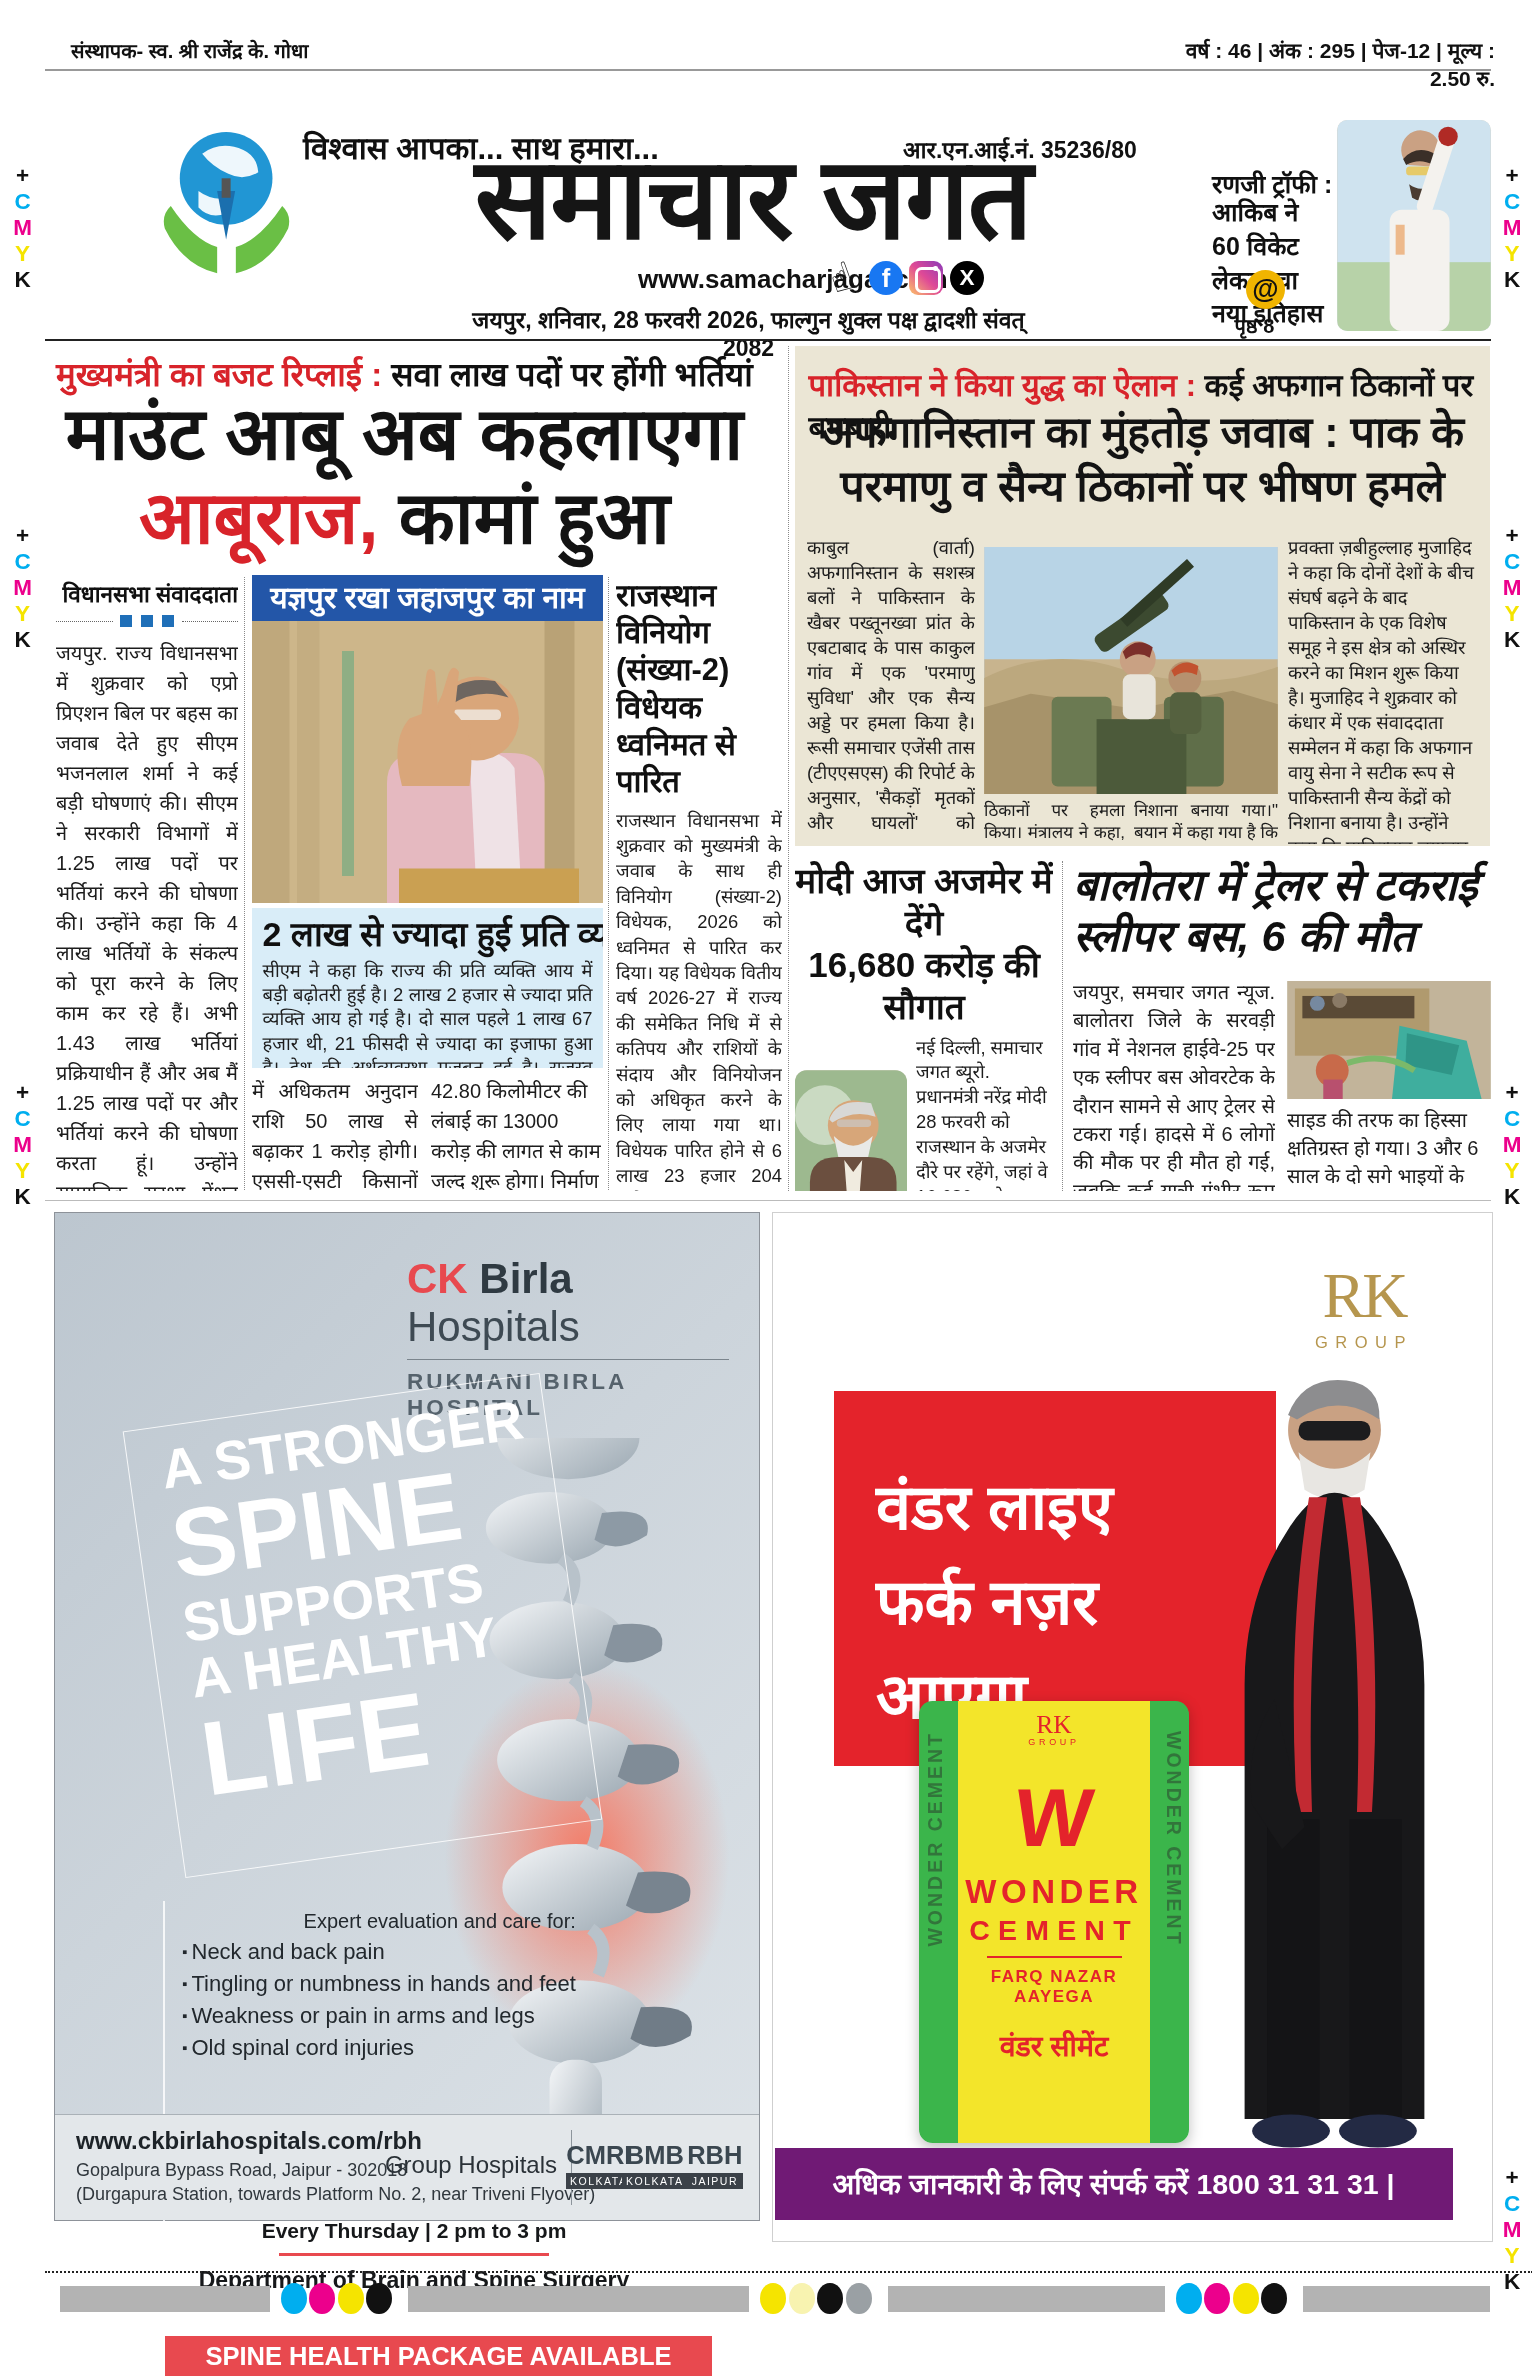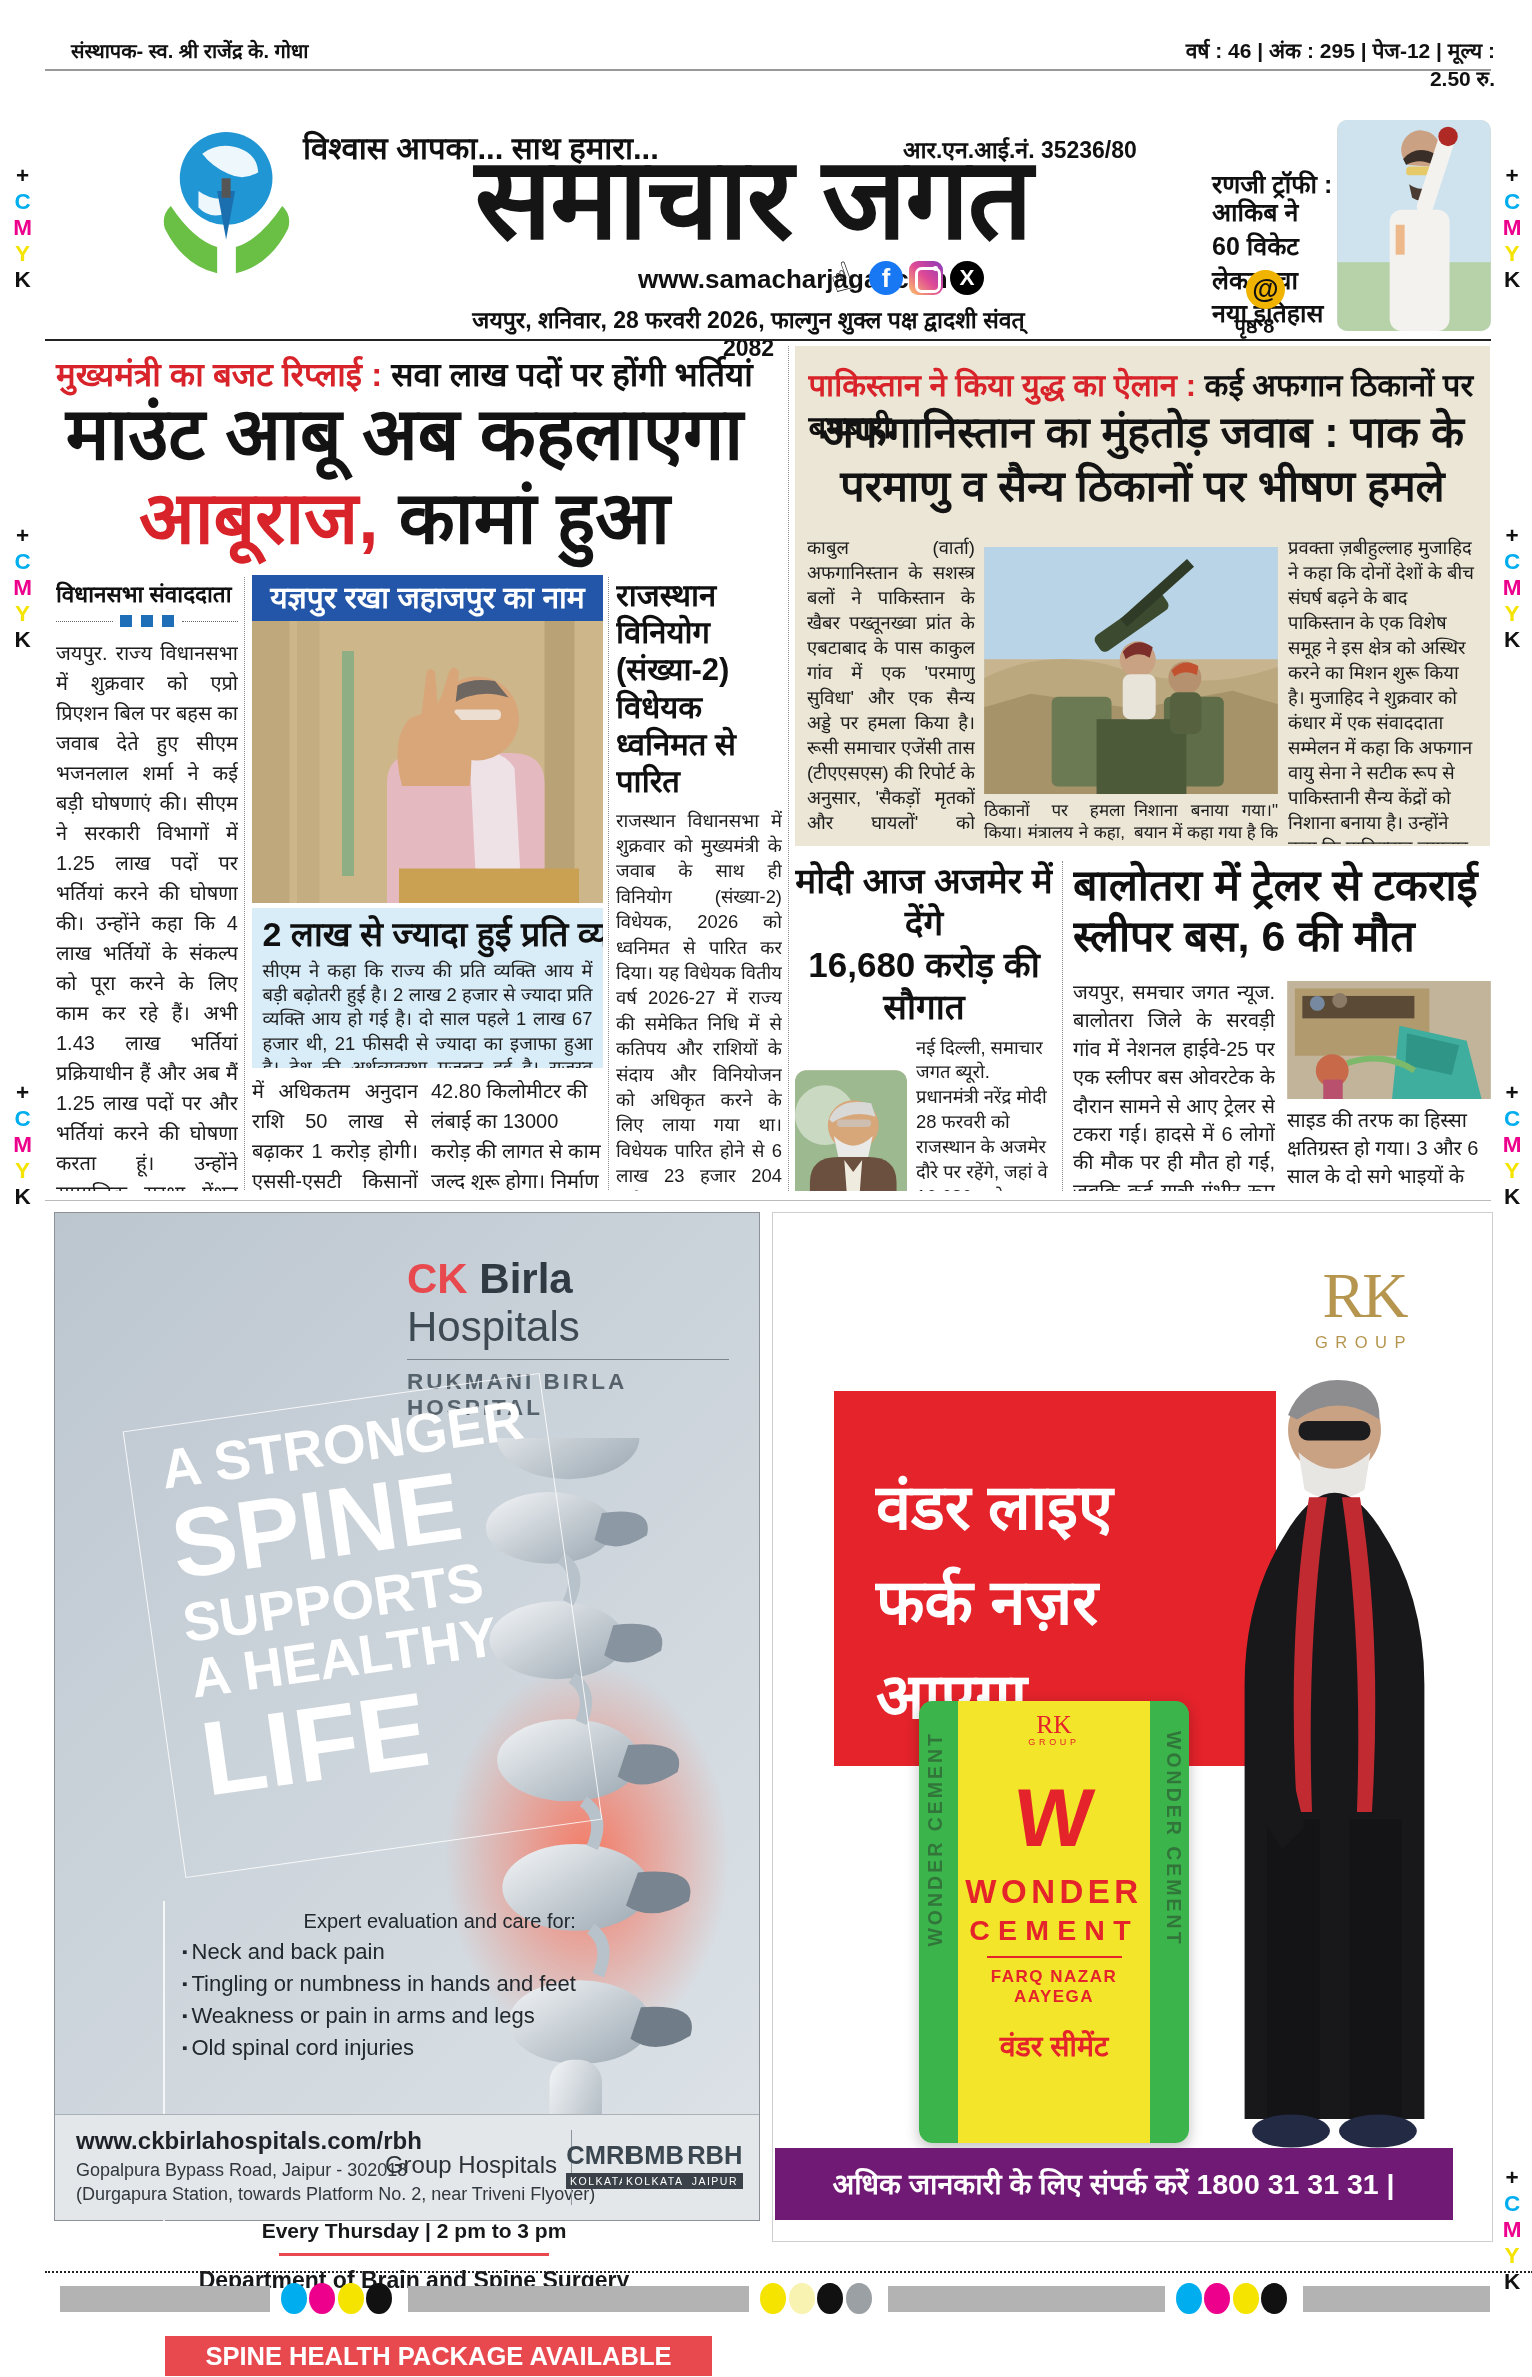--- a/index.html
+++ b/index.html
@@ -130,21 +130,21 @@
 
 <div class="abs hindi-head" style="left:56px;top:351px;width:704px;font-size:33px;">
   <span class="red">मुख्यमंत्री का बजट रिप्लाई :</span><span> सवा लाख पदों पर होंगी भर्तियां</span>
 </div>
 <div class="abs" style="left:45px;top:395px;width:719px;text-align:center;font-size:73px;font-weight:900;color:#131313;line-height:1.08;">माउंट आबू अब कहलाएगा</div>
 <div class="abs" style="left:45px;top:479px;width:719px;text-align:center;font-size:73px;font-weight:900;line-height:1.08;">
   <span class="red">आबूराज,</span><span style="color:#131313;"> कामां हुआ </span><span class="red">कामवन</span>
 </div>
 
 <div class="abs" style="left:56px;top:578px;width:182px;height:613px;overflow:hidden;">
-  <div class="hindi-head" style="text-align:left;font-size:22.5px;">विधानसभा संवाददाता</div>
+  <div class="hindi-head" style="text-align:right;font-size:22.5px;">विधानसभा संवाददाता</div>
   <div class="byline-row" style="margin:6px 0 10.5px 0;">
     <span class="dotted"></span>
       <span class="sq"></span>
       <span class="sq"></span>
       <span class="sq"></span>
       <span class="dotted"></span>
   </div>
   <div class="jtext" style="font-size:20px;">जयपुर. राज्य विधानसभा में शुक्रवार को एप्रो प्रिएशन बिल पर बहस का जवाब देते हुए सीएम भजनलाल शर्मा ने कई बड़ी घोषणाएं की। सीएम ने सरकारी विभागों में 1.25 लाख पदों पर भर्तियां करने की घोषणा की। उन्होंने कहा कि 4 लाख भर्तियों के संकल्प को पूरा करने के लिए काम कर रहे हैं। अभी 1.43 लाख भर्तियां प्रक्रियाधीन हैं और अब मैं 1.25 लाख पदों पर और भर्तियां करने की घोषणा करता हूं। उन्होंने सामाजिक सुरक्षा पेंशन 125 रुपए बढ़ाकर 1425 रुपए प्रतिमाह करने की घोषणा की। माउंटआबू का नाम आबूराज, जहाजपुर का नाम यज्ञपुर, कामां का नाम कामवन करने का भी ऐलान किया। जयपुर में द्रव्यवती नदी पर एलिवेटेड रोड बनाने के लिए डीपीआर तैयार करने का ऐलान किया।</div>
 
 </div>
@@ -244,21 +244,21 @@
       </svg>
     </div>
     <span class="jtext" style="font-size:18.4px;line-height:1.35;">नई दिल्ली, समाचार जगत ब्यूरो. प्रधानमंत्री नरेंद्र मोदी 28 फरवरी को राजस्थान के अजमेर दौरे पर रहेंगे, जहां वे 16,680 करोड़ रुपए से अधिक की विकास परियोजनाओं का लोकार्पण एवं शिलान्यास करेंगे। सुबह लगभग 11:30 बजे आयोजित कार्यक्रम में वे जनसभा को भी संबोधित करेंगे। ये परियोजनाएं शहरी विकास, पेयजल आपूर्ति, सड़क, सिंचाई, ऊर्जा और औद्योगिक अवसंरचना जैसे अहम क्षेत्रों से जुड़ी हैं। राज्य में बुनियादी ढांचे को मजबूती देने के साथ-साथ यह दौरा स्वास्थ्य और रोजगार के मोर्चे पर भी बड़ा संदेश लेकर आ रहा है। प्रधानमंत्री का यह दौरा राजस्थान में विकास, स्वास्थ्य सुरक्षा और युवा सशक्तिकरण के नए अध्याय की</span>
     
   </div>
 </div>
 
 <div class="abs dot-v" style="left:1062px;top:861px;height:330px;"></div>
 
 <div class="abs" style="left:1073px;top:860px;width:418px;height:331px;overflow:hidden;">
-  <div class="hindi-head" style="font-size:43px;line-height:1.18;">
+  <div class="hindi-head" style="font-size:43px;line-height:1.18;font-style:italic;">
     <div>बालोतरा में ट्रेलर से टकराई</div>
     <div>स्लीपर बस, 6 की मौत</div>
   </div>
   <div class="abs jtext" style="left:0;top:118px;width:202px;height:213px;overflow:hidden;font-size:20px;line-height:1.42;">
     <span>जयपुर, समचार जगत न्यूज. बालोतरा जिले के सरवड़ी गांव में नेशनल हाईवे-25 पर एक स्लीपर बस ओवरटेक के दौरान सामने से आए ट्रेलर से टकरा गई। हादसे में 6 लोगों की मौक पर ही मौत हो गई, जबकि कई यात्री गंभीर रूप से घायल हो गए। बस में ज्यादातर सवारियां जालोर और सांचौर की थी। यह हादस शुक्रवार शाम करीब चार बजे का है।  बस जोधपुर से सांचौर की ओर जा रही थी, जबकि ट्रेलर जोधपुर की ओर आ रहा था।</span>
     
   </div>
   <div class="abs photo-frame" style="left:214px;top:121px;width:204px;height:118px;">
     <svg width="204" height="118" viewBox="0 0 272 158">
       <rect width="272" height="158" fill="#c2b49a"></rect>

